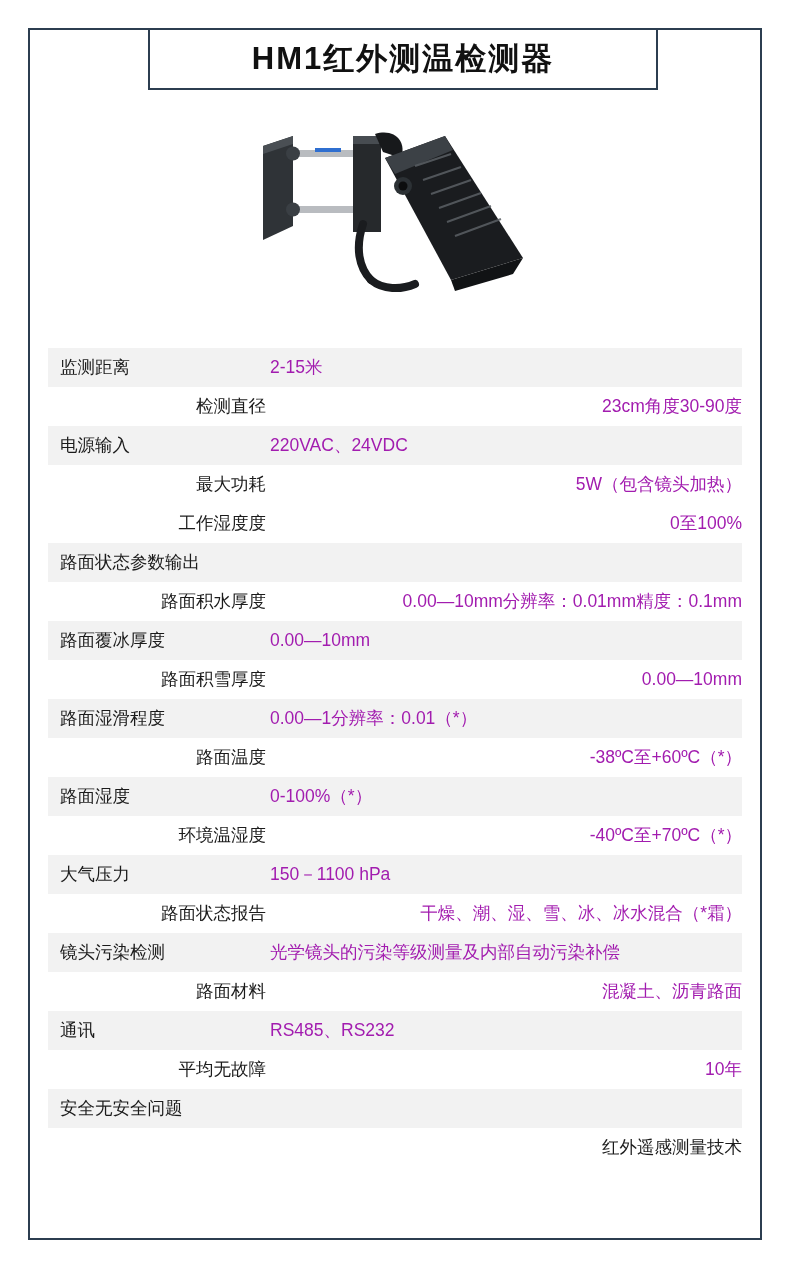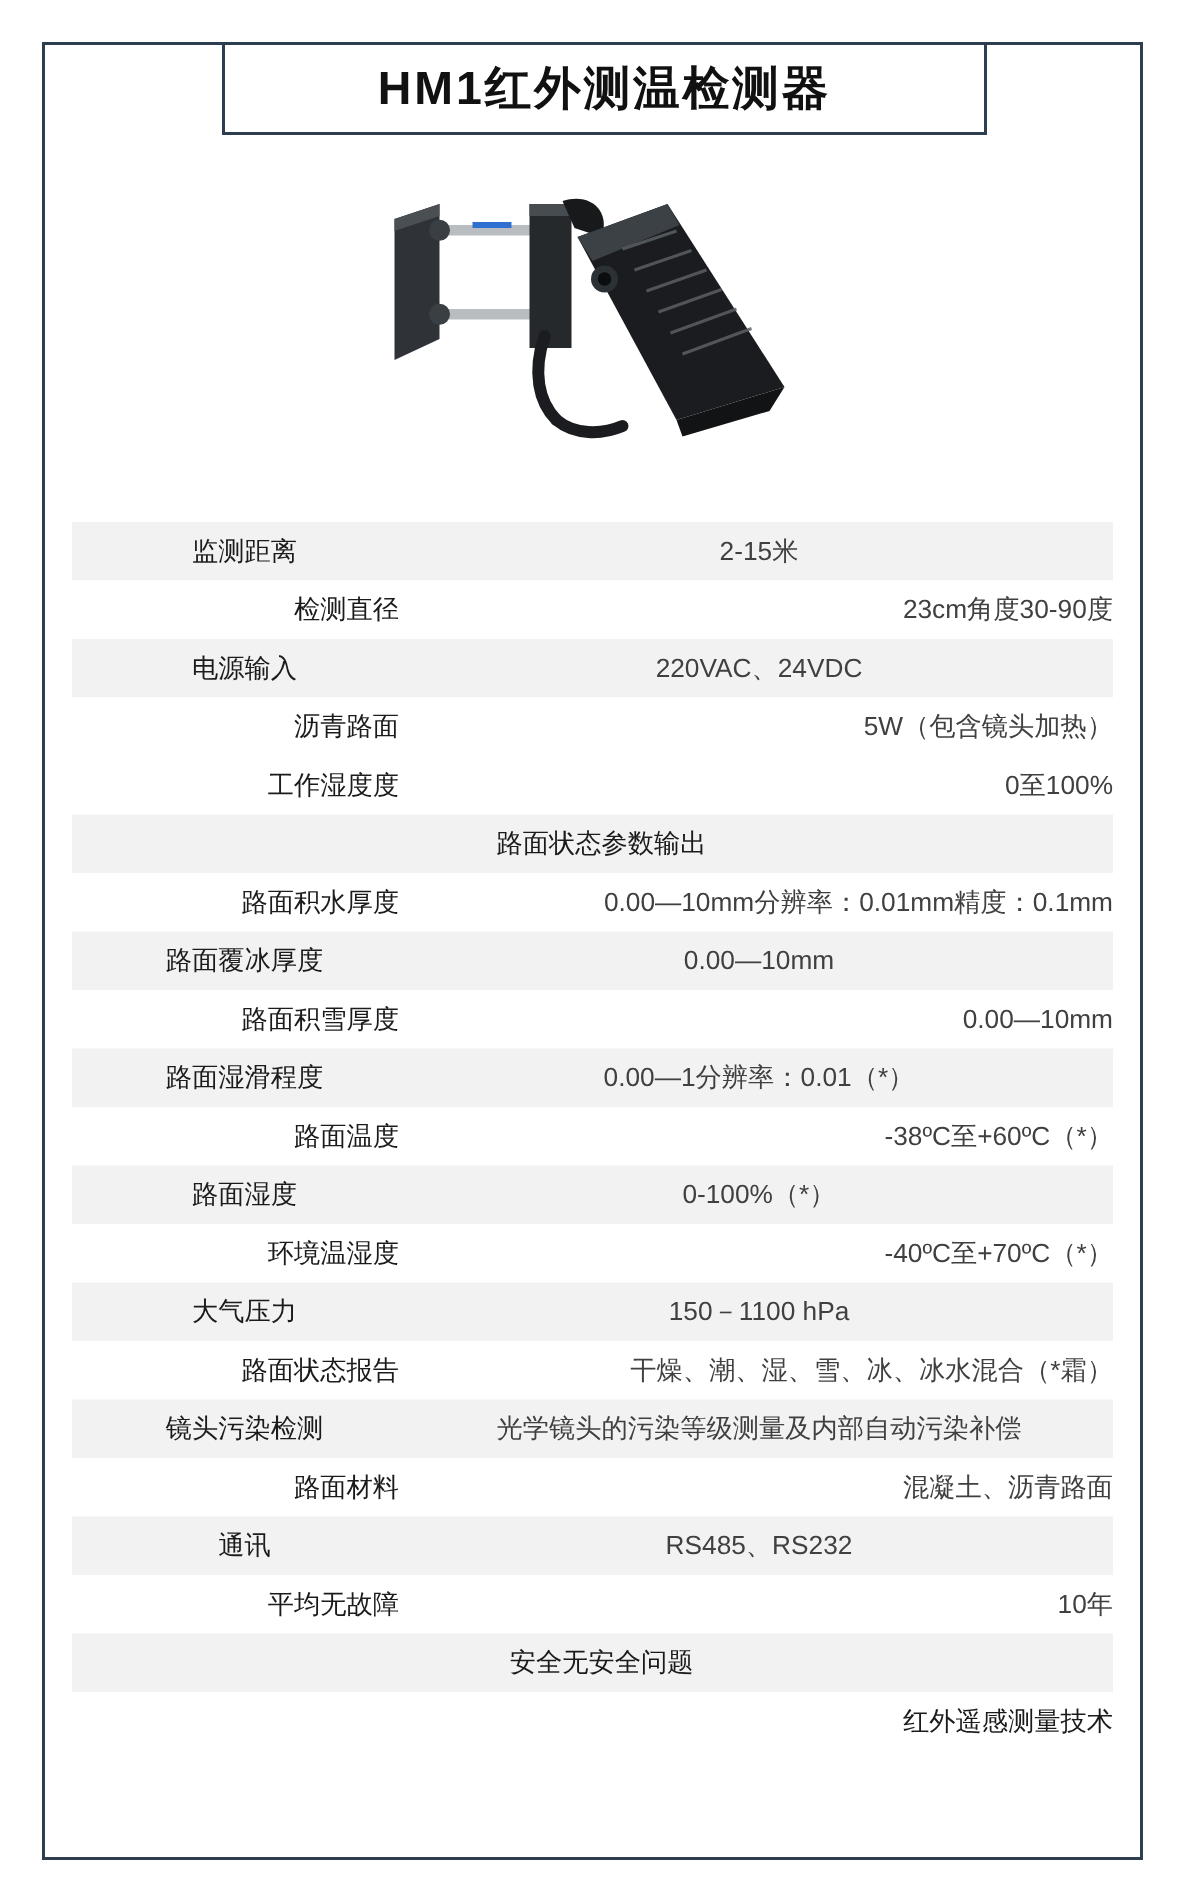--- a/index.html
+++ b/index.html
@@ -79,36 +79,35 @@
     font-size: 17.5px;
   }
   .spec-table td {
     padding: 0;
     height: 39px;
     vertical-align: middle;
     line-height: 1.2;
   }
   .spec-row.odd td {
     background: #f2f2f2;
-    text-align: center;
   }
   .spec-row.even td {
     background: #ffffff;
     text-align: right;
   }
   .cell-label {
     width: 218px;
     padding-left: 12px !important;
     box-sizing: border-box;
     color: #1b1b1b;
     white-space: nowrap;
   }
   .cell-value {
     padding-left: 4px !important;
-    color: #404040;
+    color: #a21caf;
     white-space: nowrap;
   }
   .cell-full {
     padding-left: 12px !important;
     color: #1b1b1b;
     white-space: nowrap;
   }
 </style>
 </head>
 <body>
@@ -170,21 +169,21 @@
       </tr>
       <tr class="spec-row even">
         <td class="cell-label">检测直径</td>
         <td class="cell-value">23cm角度30-90度</td>
       </tr>
       <tr class="spec-row odd">
         <td class="cell-label">电源输入</td>
         <td class="cell-value">220VAC、24VDC</td>
       </tr>
       <tr class="spec-row even">
-        <td class="cell-label">沥青路面</td>
+        <td class="cell-label">最大功耗</td>
         <td class="cell-value">5W（包含镜头加热）</td>
       </tr>
       <tr class="spec-row even">
         <td class="cell-label">工作湿度度</td>
         <td class="cell-value">0至100%</td>
       </tr>
       <tr class="spec-row odd">
         <td class="cell-full" colspan="2">路面状态参数输出</td>
       </tr>
       <tr class="spec-row even">

